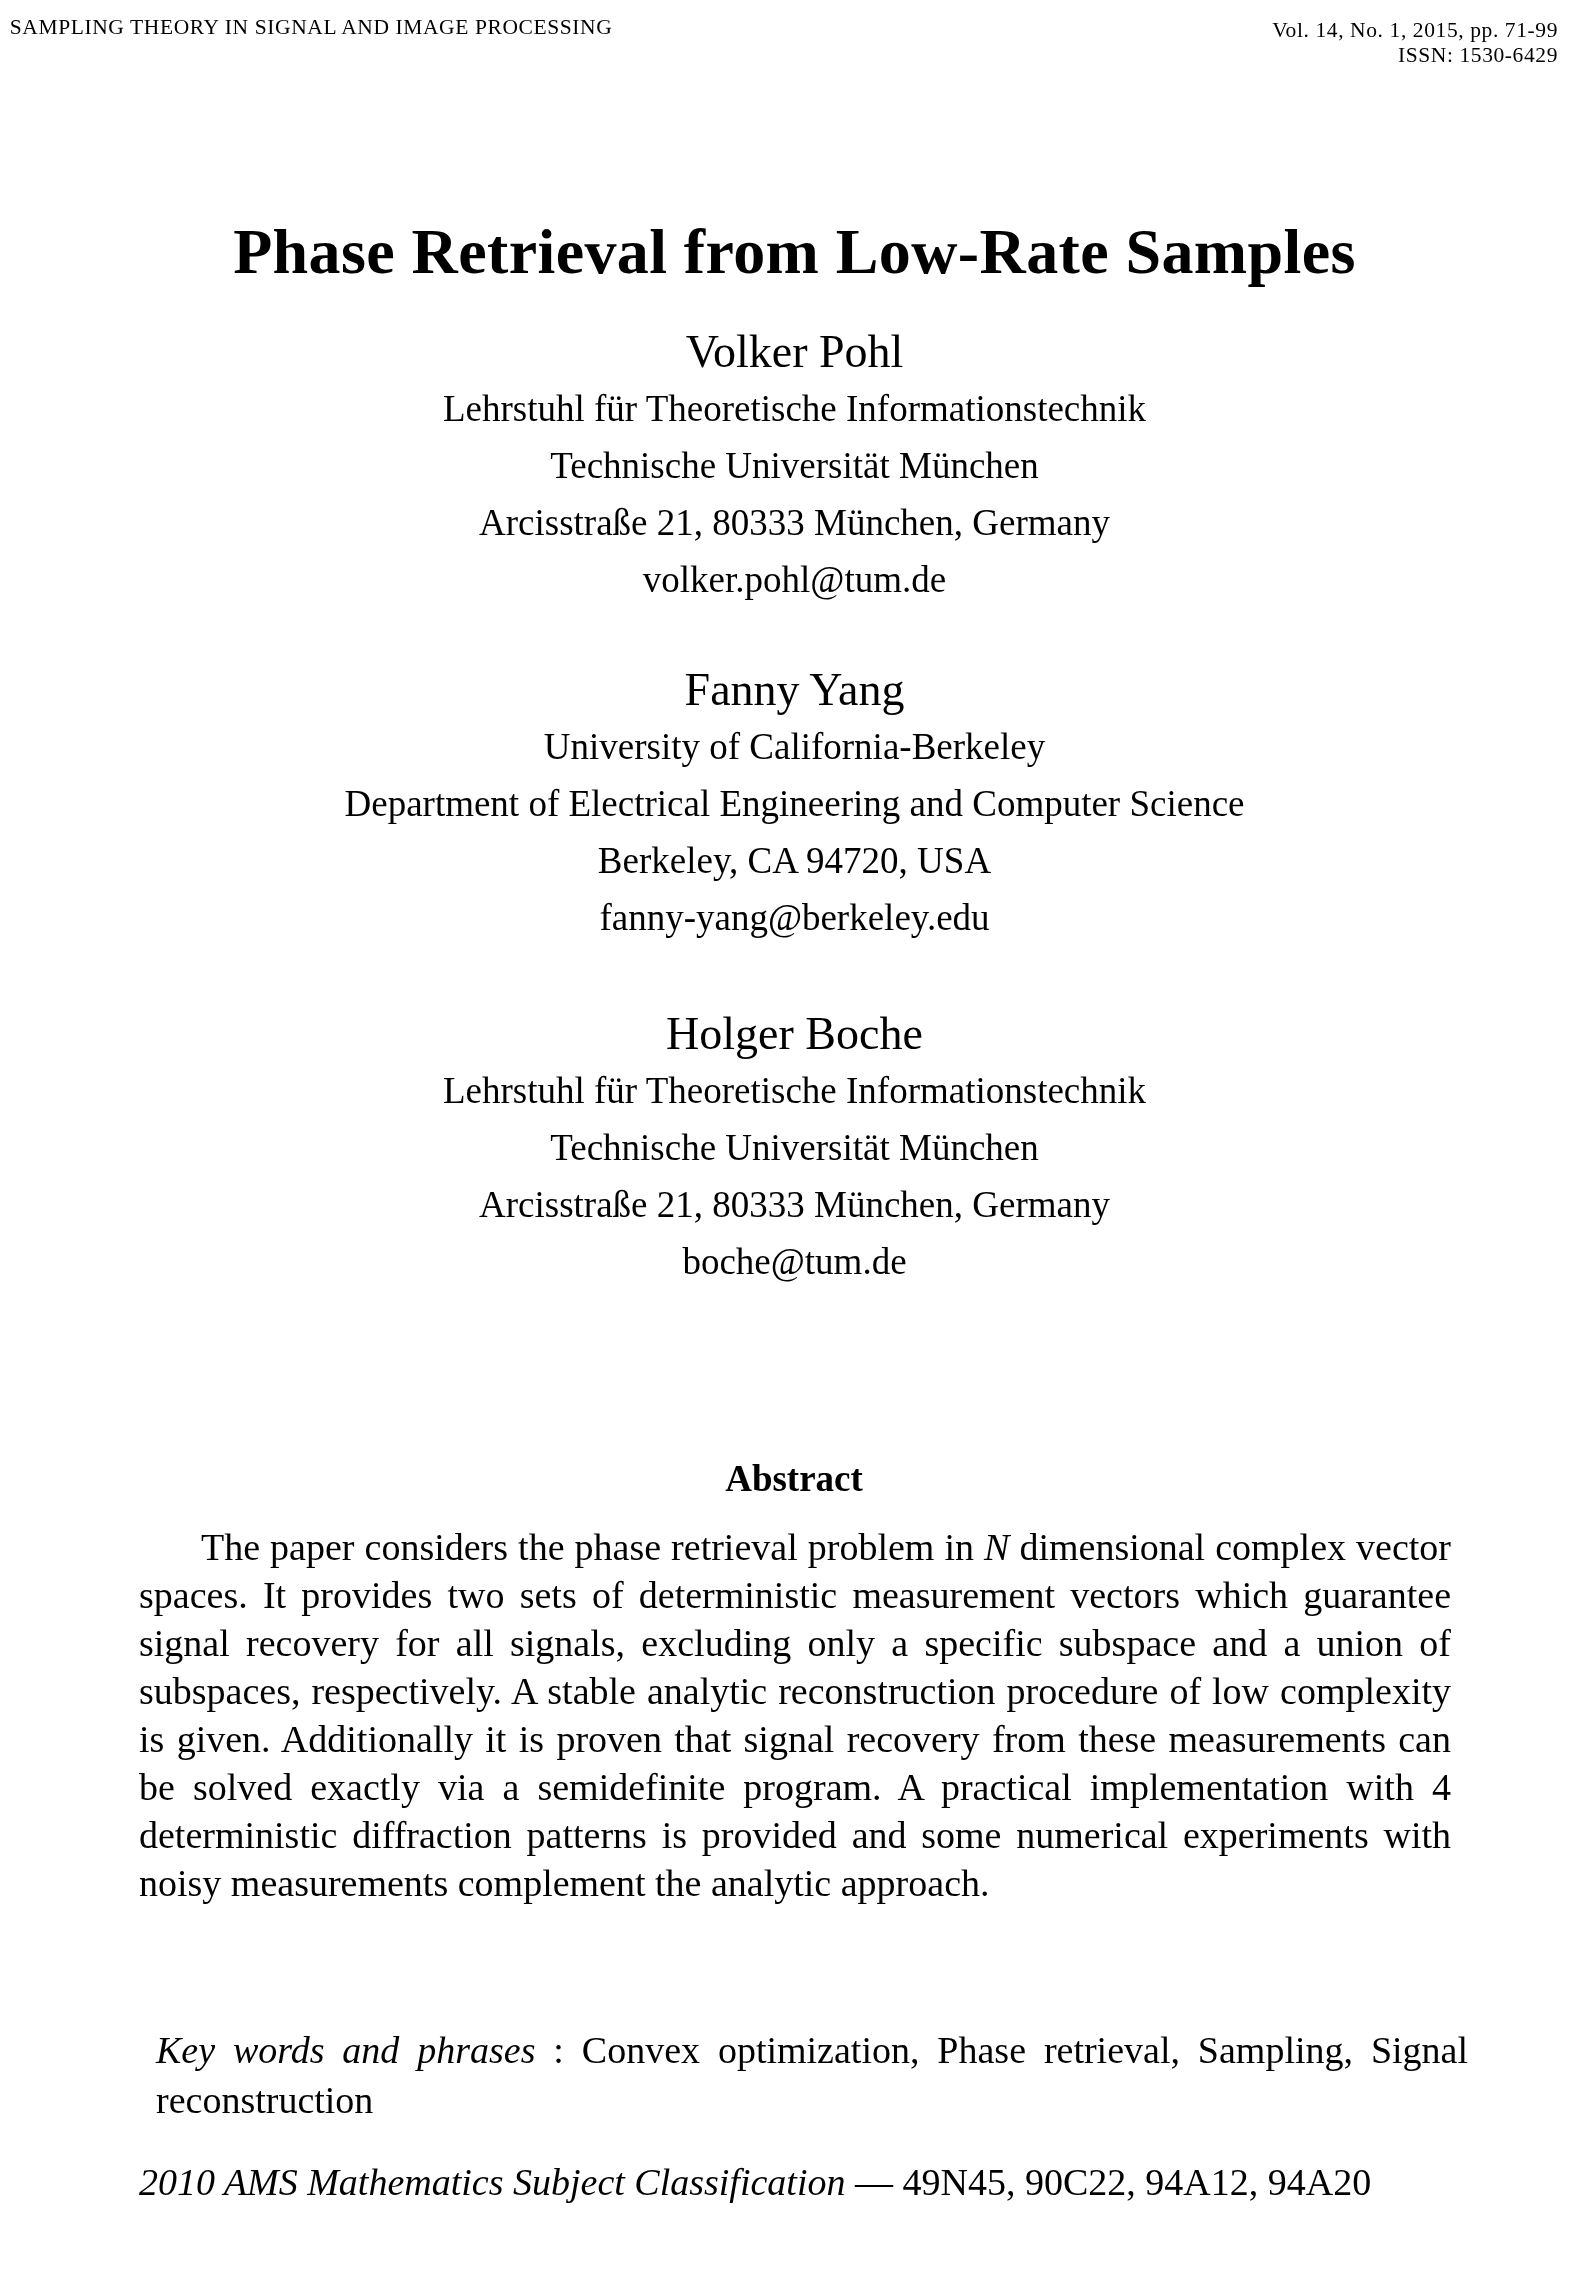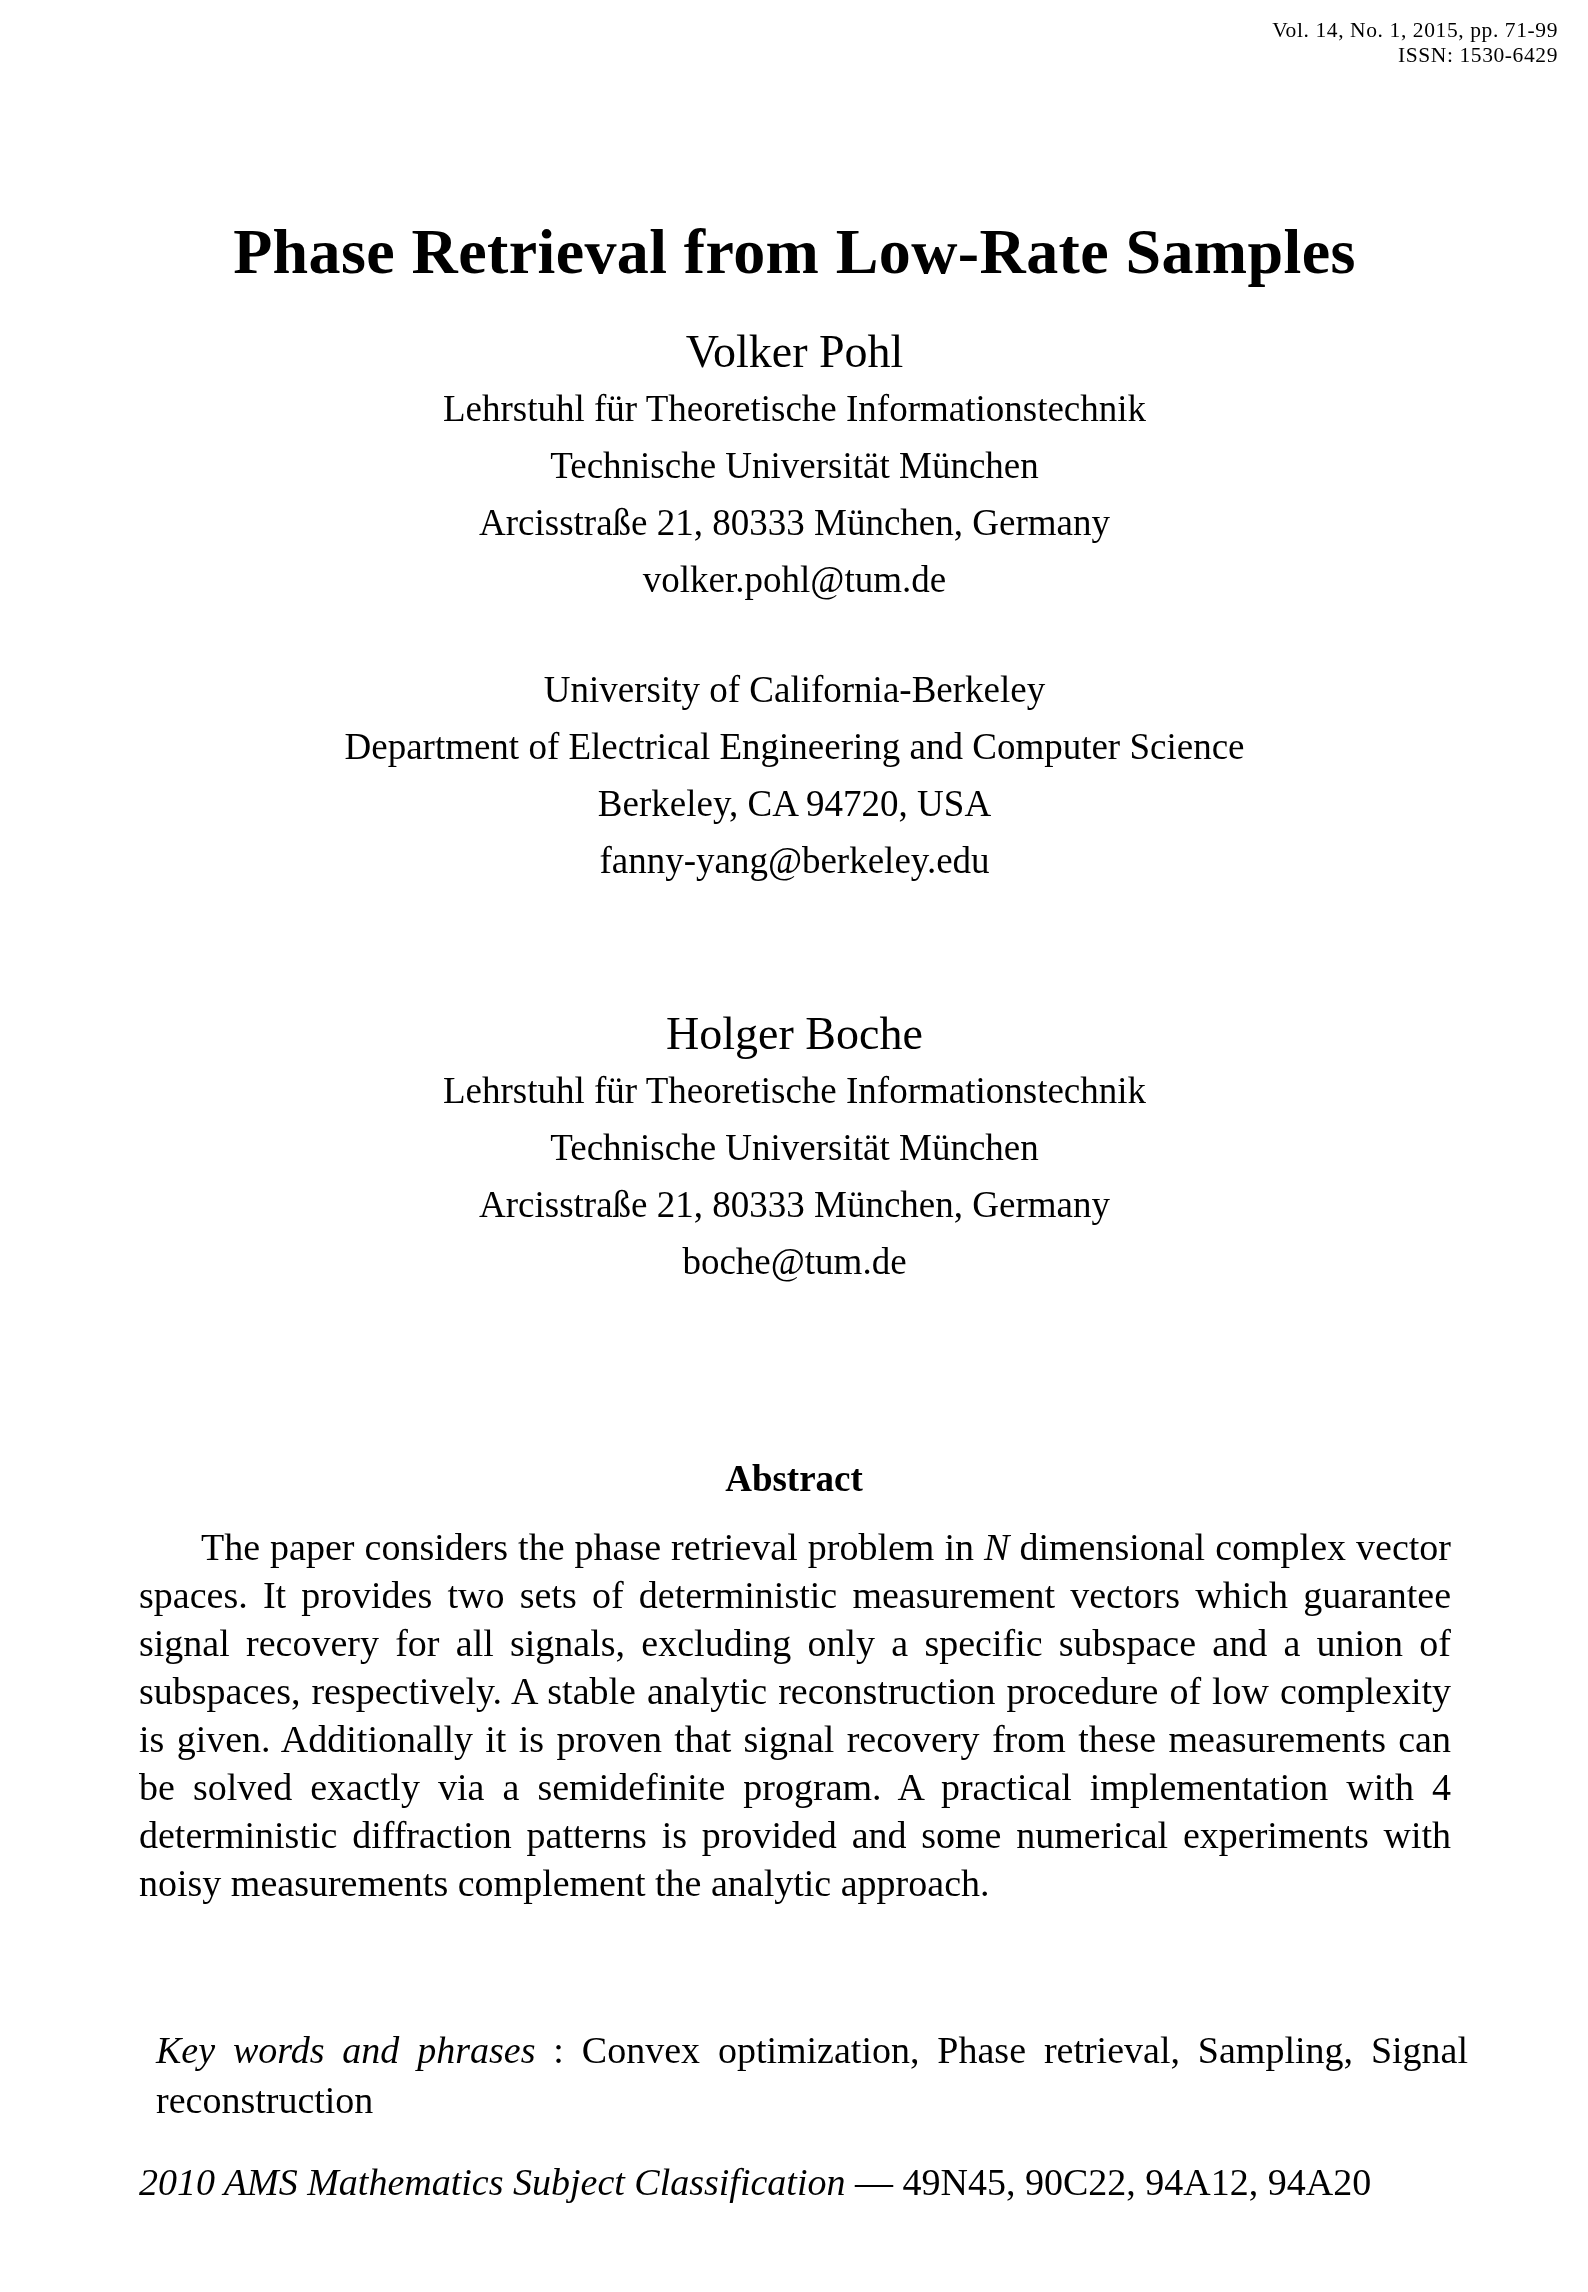--- a/index.html
+++ b/index.html
@@ -38,37 +38,39 @@
   .ams {
     left: 139px; width: 1312px; top: 2157px;
     font-size: 38px; line-height: 50px; text-align: justify;
   }
   .it { font-style: italic; }
 </style>
 </head>
 <body>
 
 <div class="abs hdr hdr-left">
+  <div>SAMPLING THEORY IN SIGNAL AND IMAGE PROCESSING</div>
 </div>
 <div class="abs hdr hdr-right">
   <div>Vol. 14, No. 1, 2015, pp. 71-99</div>
   <div>ISSN: 1530-6429</div>
 </div>
 
 <div class="abs title">Phase Retrieval from Low-Rate Samples</div>
 
 <div class="abs author-block" style="top:323px;text-align:center;">
   <div class="author-name">Volker Pohl</div>
   <div class="affil-line">Lehrstuhl für Theoretische Informationstechnik</div>
   <div class="affil-line">Technische Universität München</div>
   <div class="affil-line">Arcisstraße 21, 80333 München, Germany</div>
   <div class="affil-line">volker.pohl@tum.de</div>
 </div>
 
 <div class="abs author-block" style="top:661px;">
+  <div class="author-name">Fanny Yang</div>
   <div class="affil-line">University of California-Berkeley</div>
   <div class="affil-line">Department of Electrical Engineering and Computer Science</div>
   <div class="affil-line">Berkeley, CA 94720, USA</div>
   <div class="affil-line">fanny-yang@berkeley.edu</div>
 </div>
 
 <div class="abs author-block" style="top:1005px;">
   <div class="author-name">Holger Boche</div>
   <div class="affil-line">Lehrstuhl für Theoretische Informationstechnik</div>
   <div class="affil-line">Technische Universität München</div>

